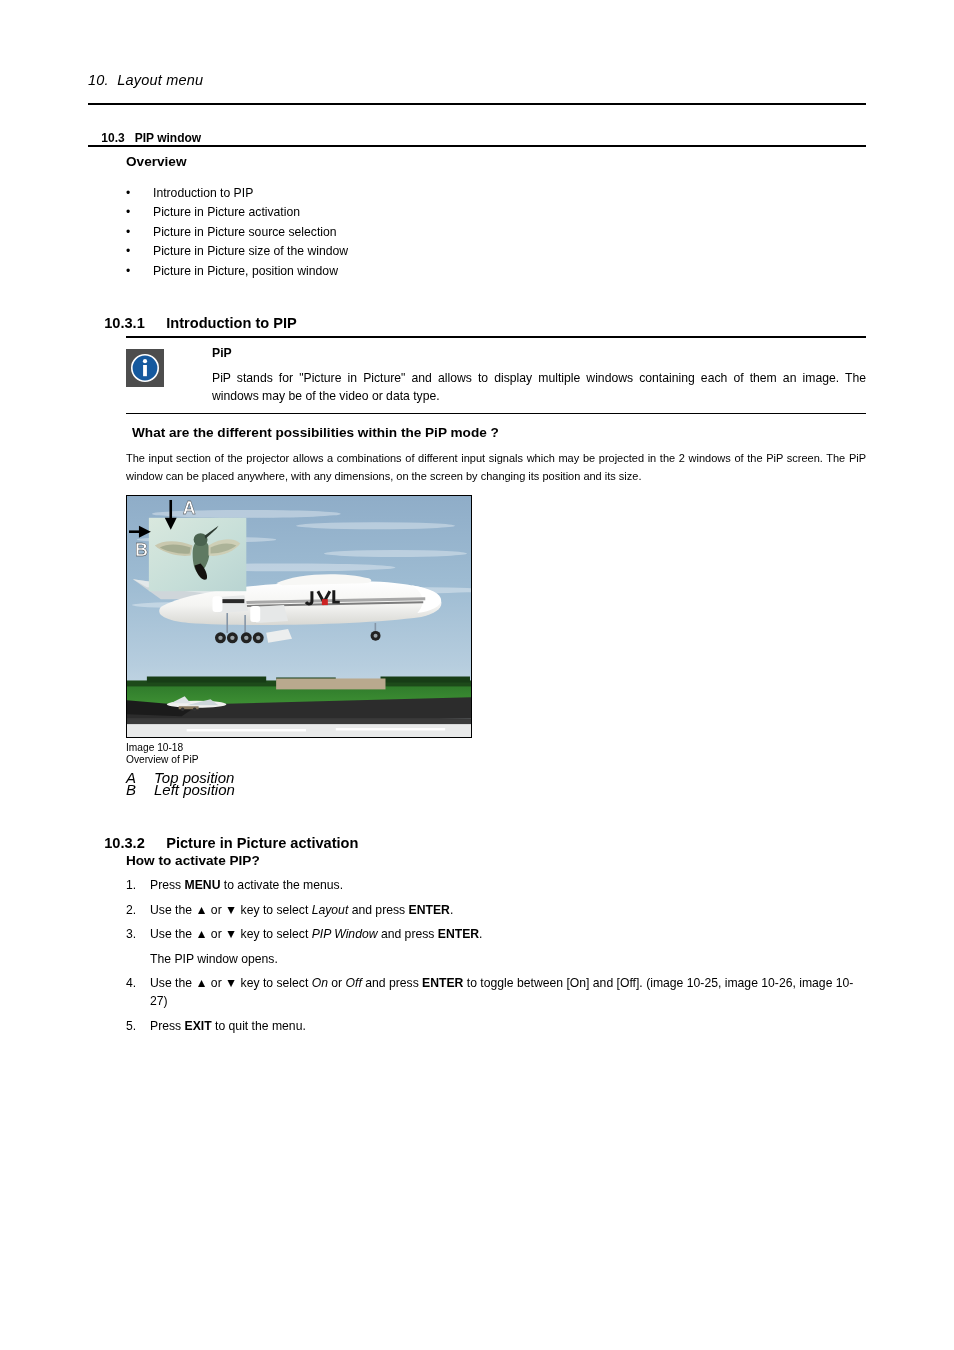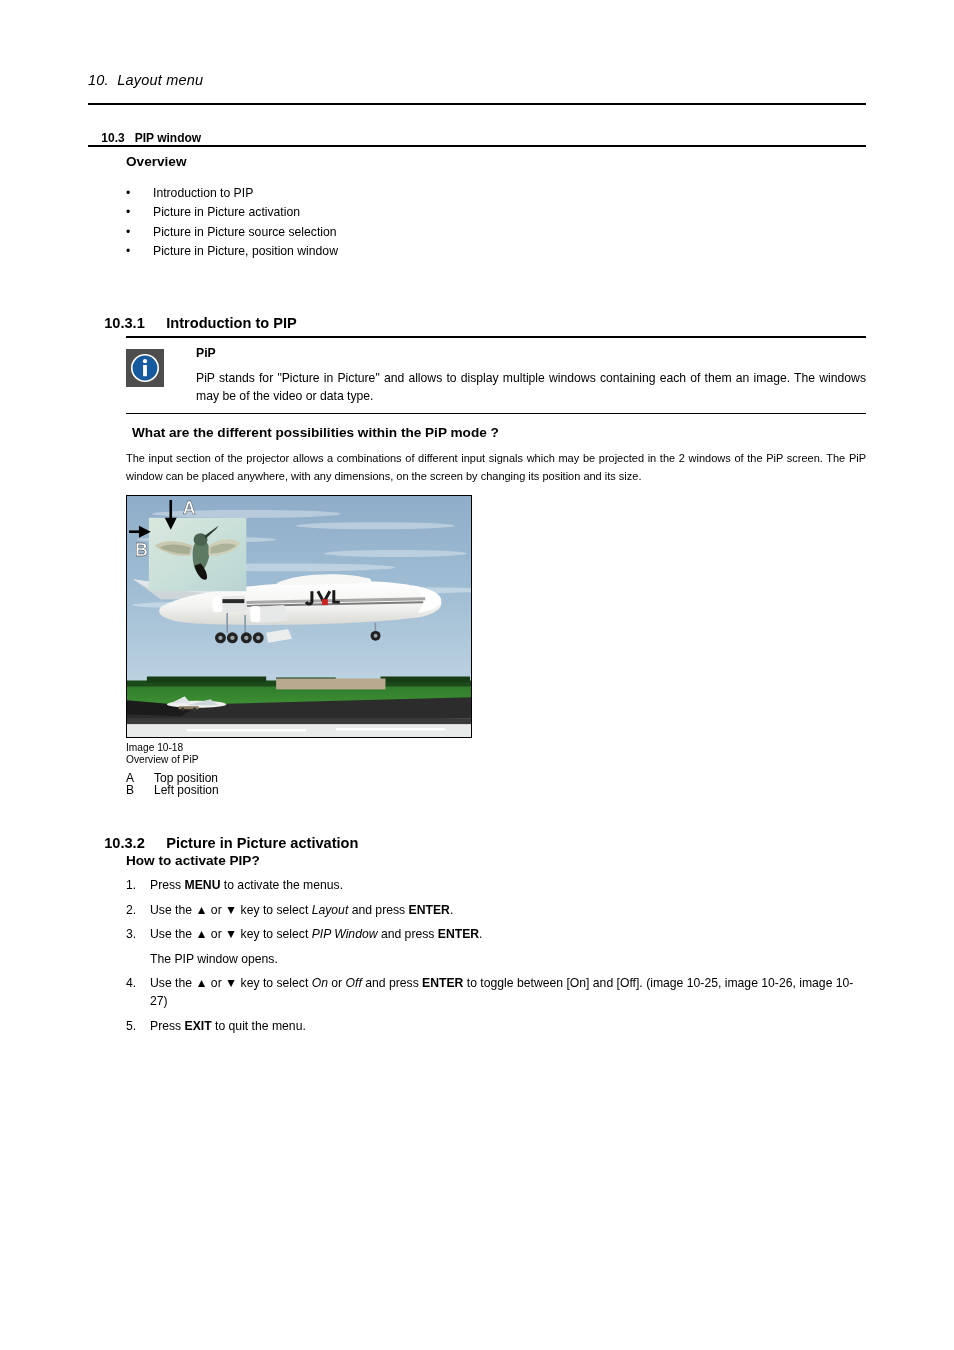--- a/index.html
+++ b/index.html
@@ -116,21 +116,21 @@
     width: 38px;
     height: 38px;
     background: #4d4d4d;
     flex: 0 0 38px;
     display: flex;
     align-items: center;
     justify-content: center;
     margin-top: 3px;
   }
   .note-body {
-    margin-left: 32px;
+    margin-left: 48px;
     flex: 1 1 auto;
   }
   .note-title {
     font-size: 12.2px;
     font-weight: bold;
     line-height: 15px;
     margin-bottom: 9px;
   }
   .note-text {
     font-size: 12.2px;
@@ -176,23 +176,24 @@
     left: 126px;
     top: 742px;
     font-size: 10.2px;
     line-height: 12.4px;
     white-space: pre;
   }
   .figkey {
     position: absolute;
     left: 126px;
     top: 772px;
-    font-size: 12px;
+    font-size: 15px;
     line-height: 12.4px;
     white-space: pre;
+    font-style: italic;
   }
   .figkey .k {
     display: inline-block;
     width: 28px;
   }
 
   
   .subhead {
     position: absolute;
     left: 126px;
@@ -266,20 +267,21 @@
     <span class="num">10.3</span><span>PIP window</span>
   </div>
   <div class="rule-thin" style="top:145px;"></div>
 
   <div class="col h3" style="top:154px;">Overview</div>
 
   <div class="bullets">
     <div class="bullet-row"><span class="dot">•</span><span>Introduction to PIP</span></div>
     <div class="bullet-row"><span class="dot">•</span><span>Picture in Picture activation</span></div>
     <div class="bullet-row"><span class="dot">•</span><span>Picture in Picture source selection</span></div>
+    <div class="bullet-row"><span class="dot">•</span><span>Picture in Picture size of the window</span></div>
     <div class="bullet-row"><span class="dot">•</span><span>Picture in Picture, position window</span></div>
   </div>
 
   <div class="h2" style="top:299px;">
     <span class="num">10.3.1</span><span>Introduction to PIP</span>
   </div>
 
   <div class="note">
     <div class="rule-thin" style="position:absolute;left:0;top:0;width:740px;"></div>
     <div class="note-inner">

